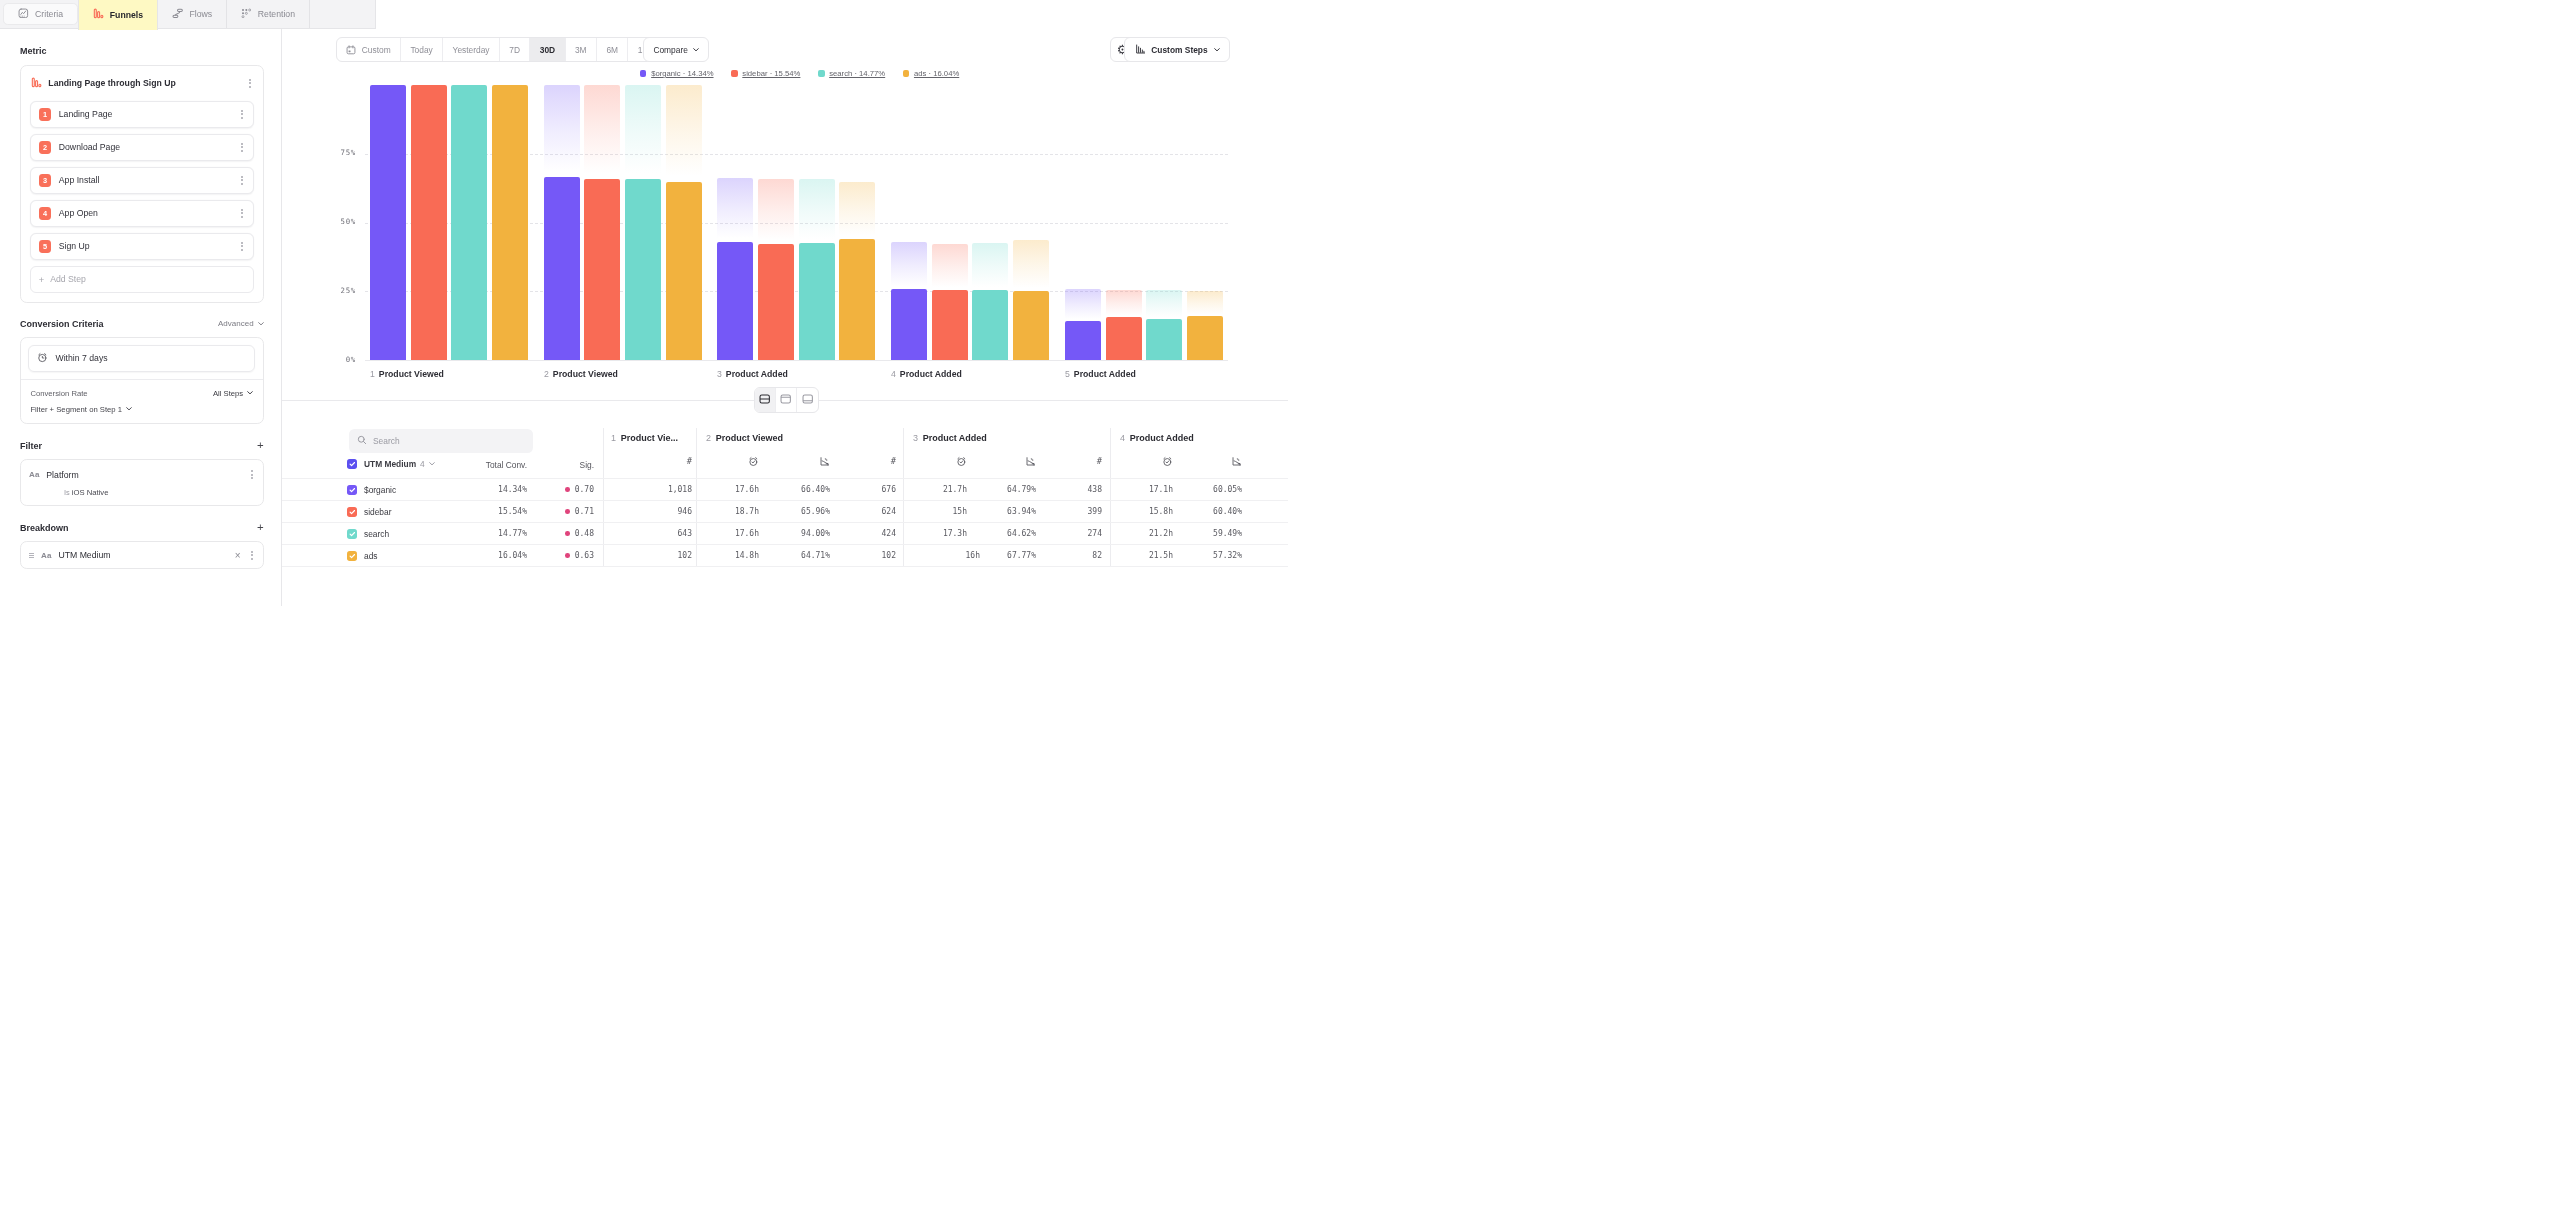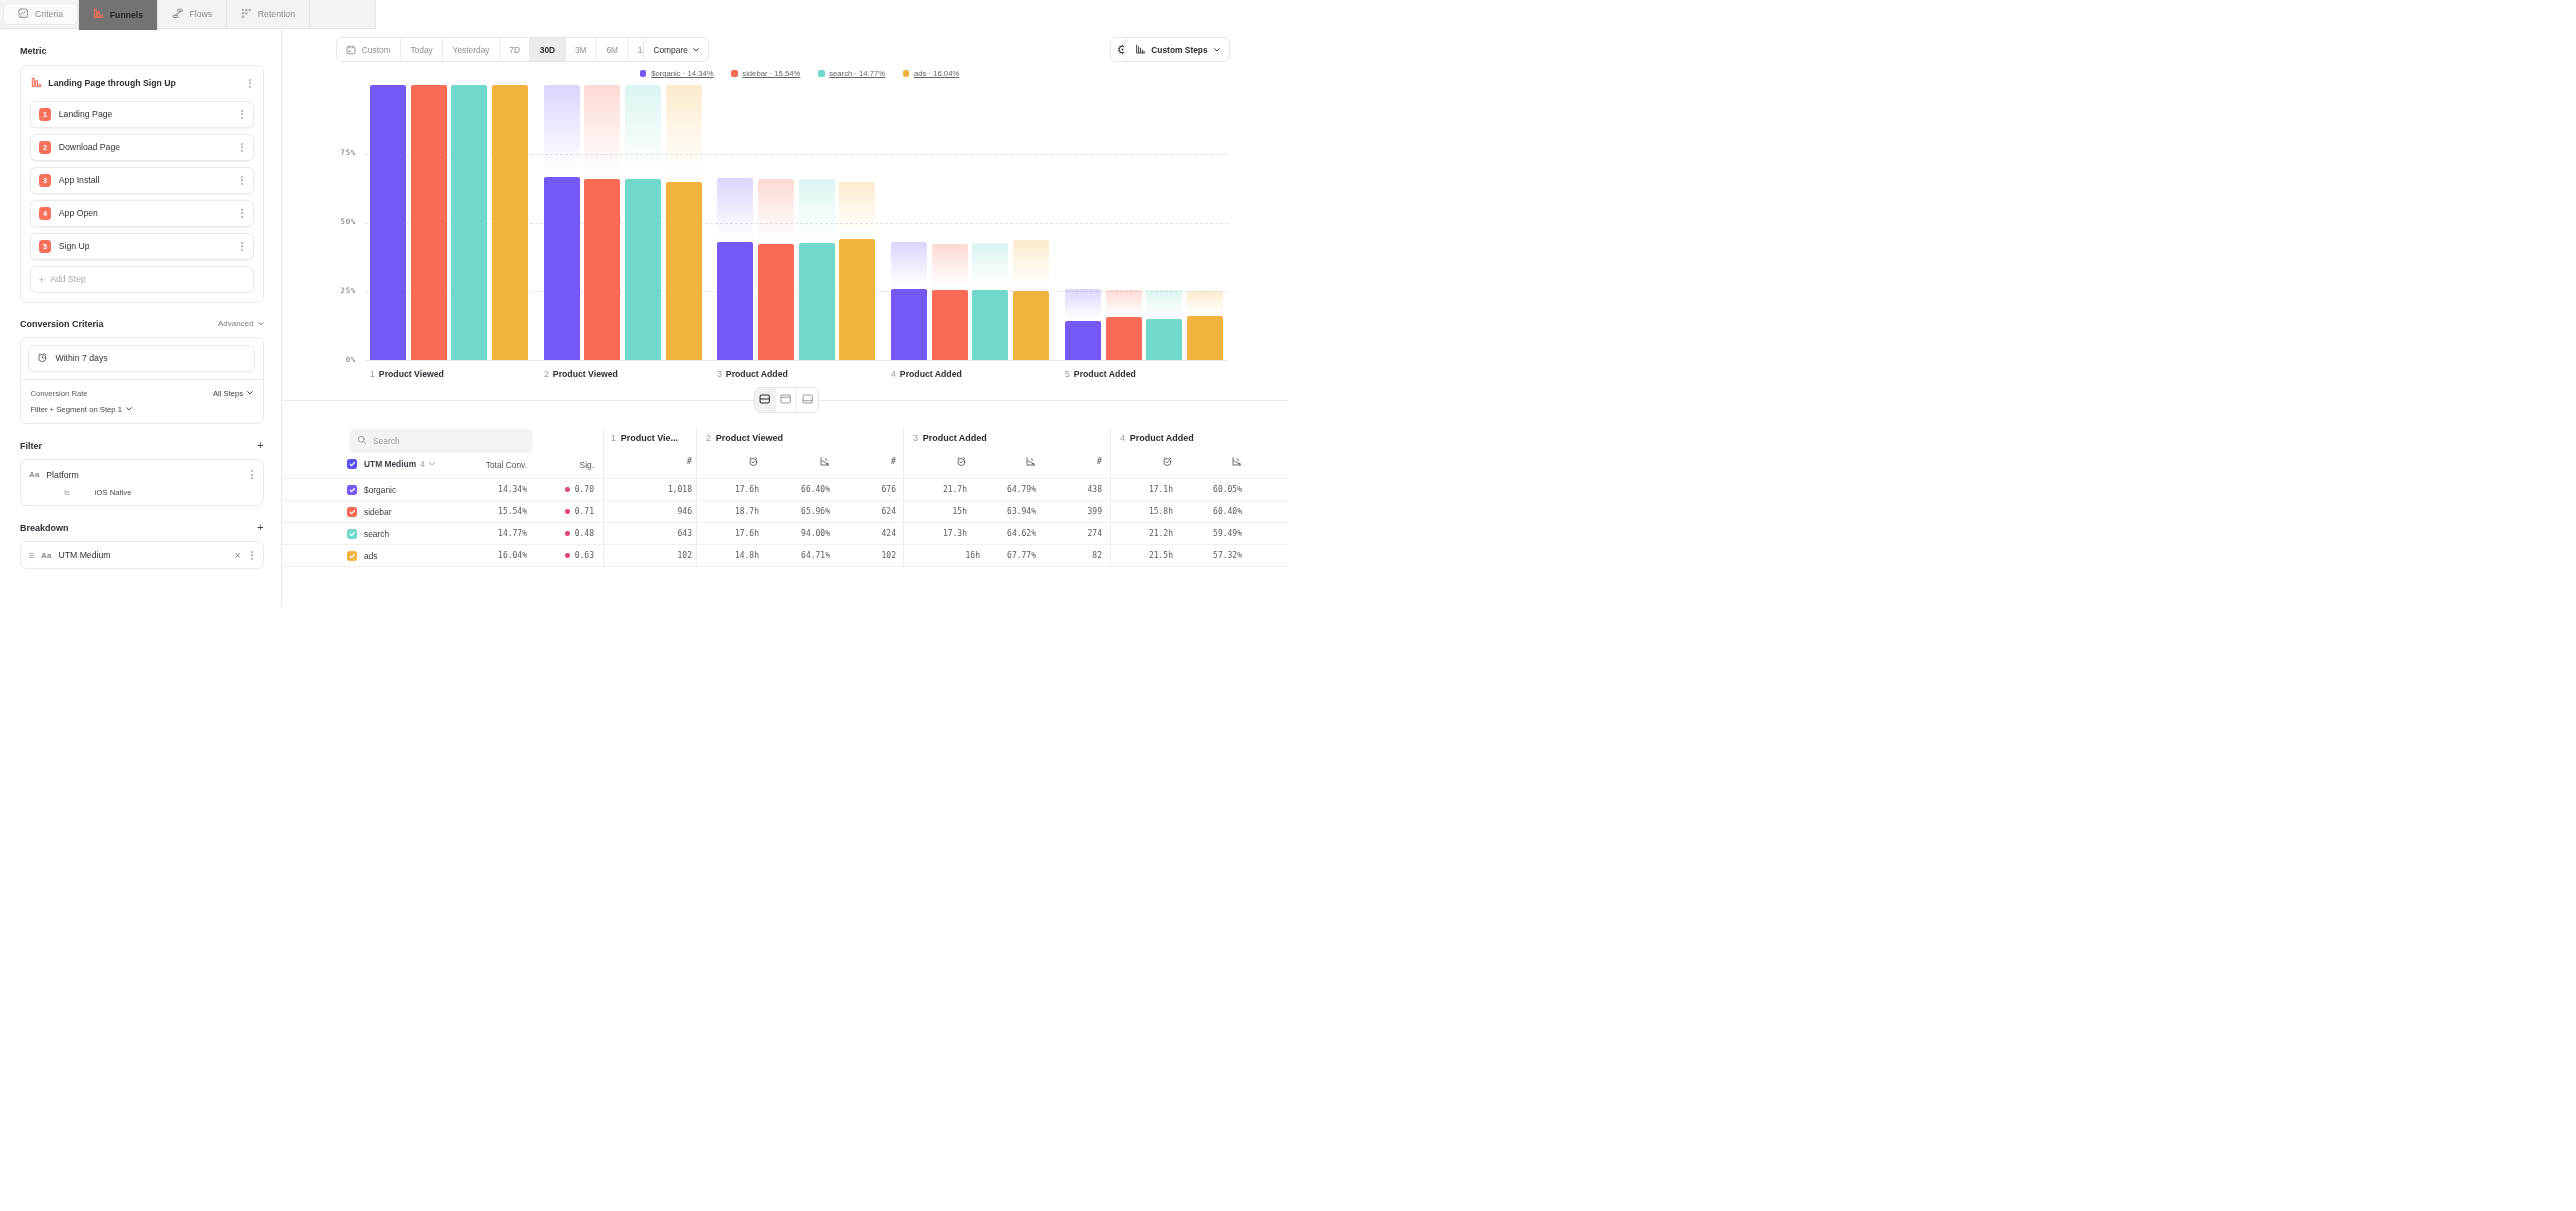--- a/index.html
+++ b/index.html
@@ -7,21 +7,21 @@
   body { font-family:"Liberation Sans", sans-serif; }
   .app { position:relative; width:1288px; height:606px; background:#fff; color:#32323a; overflow:hidden; }
   .mono { font-family:"DejaVu Sans Mono", monospace; }
 
   
   .tabbar { position:absolute; left:0; top:0; width:376px; height:29px; background:#f3f3f5;
             border-bottom:0.7px solid #e5e5e8; border-right:0.7px solid #e5e5e8; display:flex; align-items:stretch; z-index:5; }
   .tab { display:flex; align-items:center; gap:6px; padding:0 14px; font-size:8.7px; color:#8a8a92;
          border-right:0.7px solid #e3e3e6; cursor:pointer; white-space:nowrap; }
   .tab--insights { margin:2.7px 0 2.7px 3.4px; border:0.7px solid #eaeaec; background:#fafafb; border-radius:4.7px; }
-  .tab--active { background:#737373; color:#26262c; font-weight:bold; border-right:0.7px solid #e5e5e8;
+  .tab--active { background:#fef9c3; color:#26262c; font-weight:bold; border-right:0.7px solid #e5e5e8;
                  border-left:0.7px solid #e5e5e8; height:29.5px; }
   .tab svg { flex:none; }
 
   
   .sidebar { position:absolute; left:0; top:29px; width:282px; bottom:0; background:#fff;
              border-right:0.7px solid #e7e7ea; padding:17.4px 17.4px 0 20px; }
   .side-heading { font-size:9px; font-weight:bold; color:#2d2d34; }
   .section-head { display:flex; align-items:center; justify-content:space-between; margin:16px 0 8px; }
   .section-head .right { display:flex; align-items:center; gap:4px; font-size:8px; color:#7b7b83; cursor:pointer; }
   .plus { font-size:11.4px; color:#45454c; line-height:1; cursor:pointer; }
@@ -52,21 +52,21 @@
   .cc-divider { border-top:0.7px solid #ececef; }
   .cc-rows { padding:8.7px 9.4px 9.4px; font-size:7.7px; color:#5f5f66; }
   .cc-row1 { display:flex; justify-content:space-between; align-items:center; }
   .cc-row1 .val { display:flex; gap:4px; align-items:center; color:#3a3a41; cursor:pointer; }
   .cc-row2 { margin-top:6.7px; display:flex; gap:4px; align-items:center; color:#45454c; cursor:pointer; }
 
   .filter-card { padding:6.7px 8px 8px; }
   .prop-row { display:flex; align-items:center; gap:6.7px; }
   .aa { font-size:8px; color:#8a8a92; font-weight:bold; letter-spacing:0.2px; }
   .prop-name { font-size:8.7px; color:#2f2f36; flex:1; }
-  .op-row { margin:6px 0 0 23px; display:flex; gap:25px; align-items:baseline;padding-left:12px; }
+  .op-row { margin:6px 0 0 23px; display:flex; gap:2px; align-items:baseline;padding-left:12px; }
   .op { font-size:7.4px; color:#9a9aa2; }
   .op-val { font-size:7.7px; color:#4a4a52; }
 
   .breakdown-card { height:28px; display:flex; align-items:center; gap:6.7px; padding:0 8px; }
   .drag-handle { display:inline-flex; flex-direction:column; gap:1.3px; cursor:grab; }
   .drag-handle i { width:5.4px; height:1px; background:#b4b4bb; display:block; }
   .close-x { margin-left:auto; font-size:10px; color:#8a8a92; cursor:pointer; padding:0 1.3px; }
 
   
   .main { position:absolute; left:282px; top:0; right:0; bottom:0; background:#fff; }

